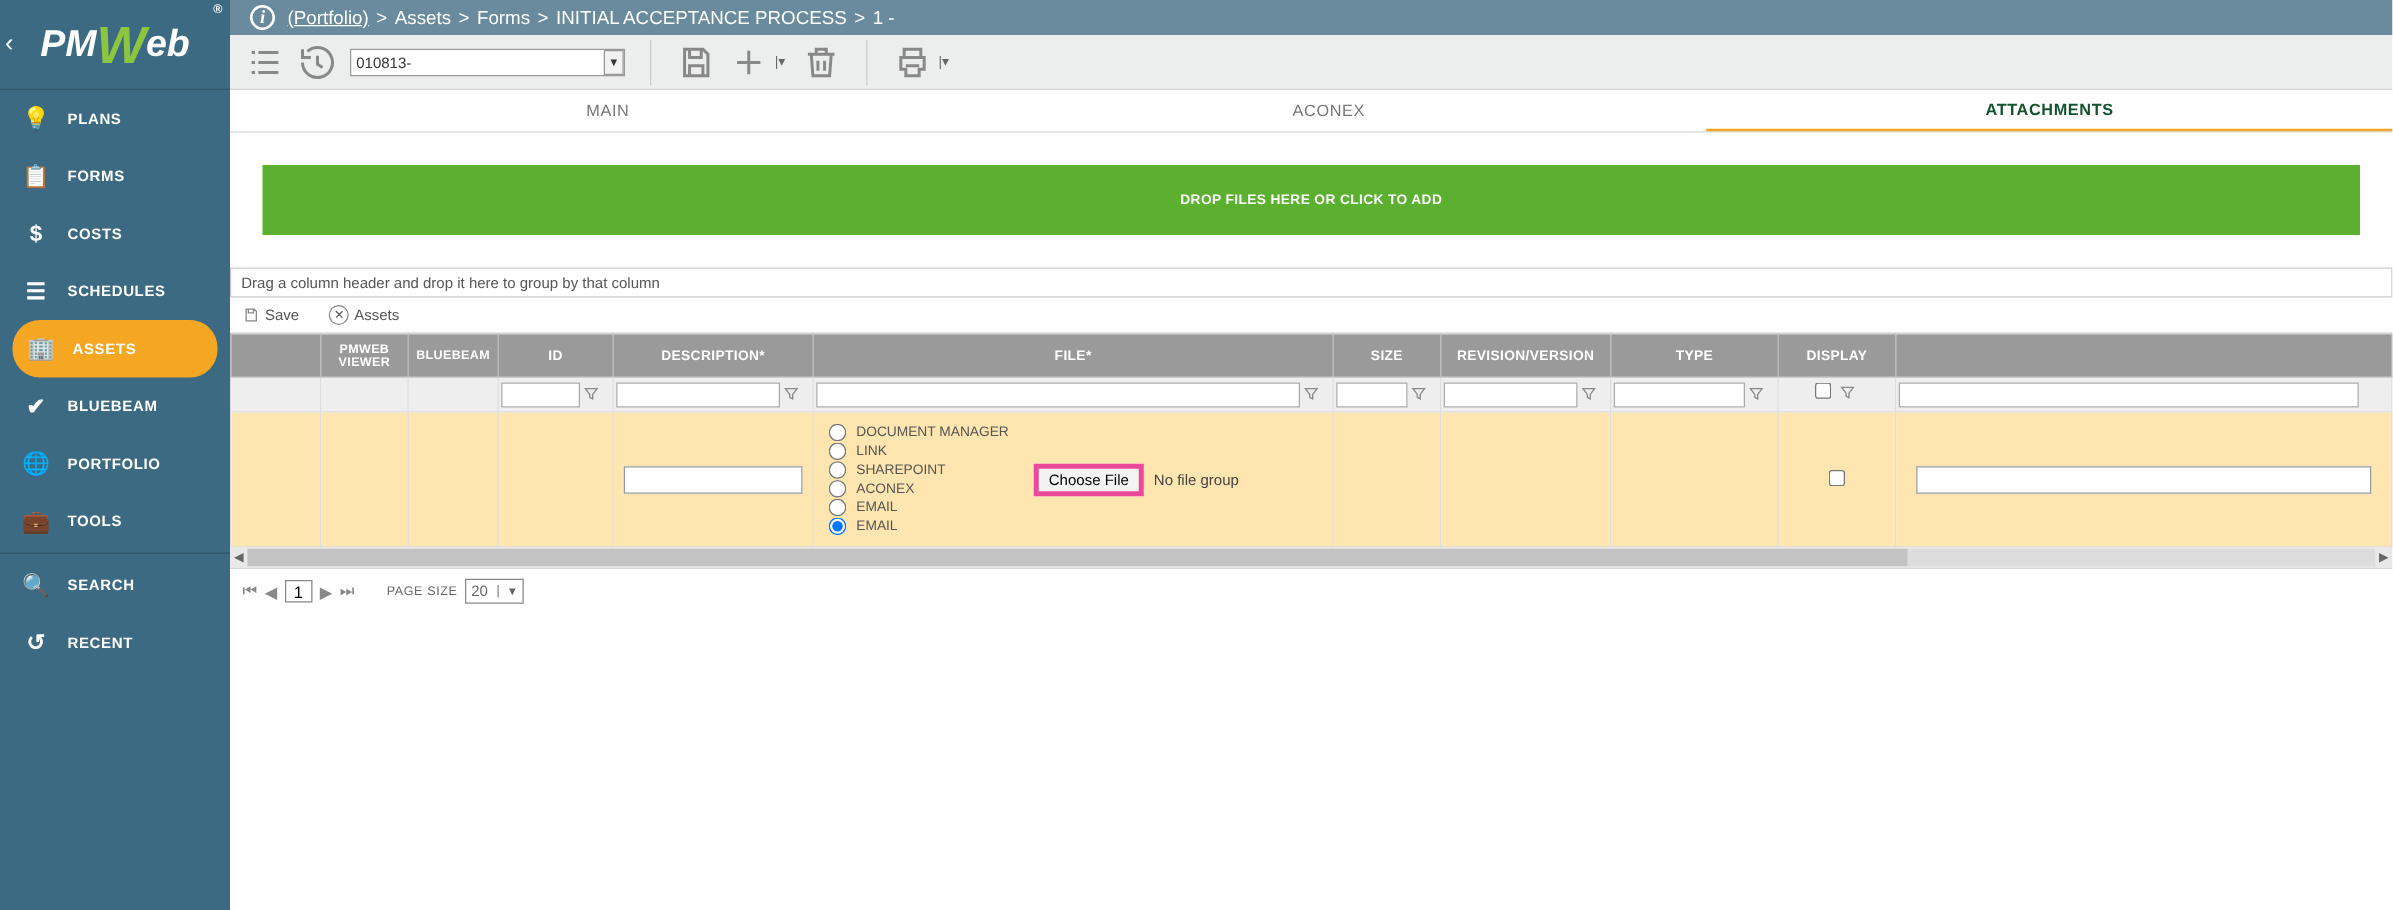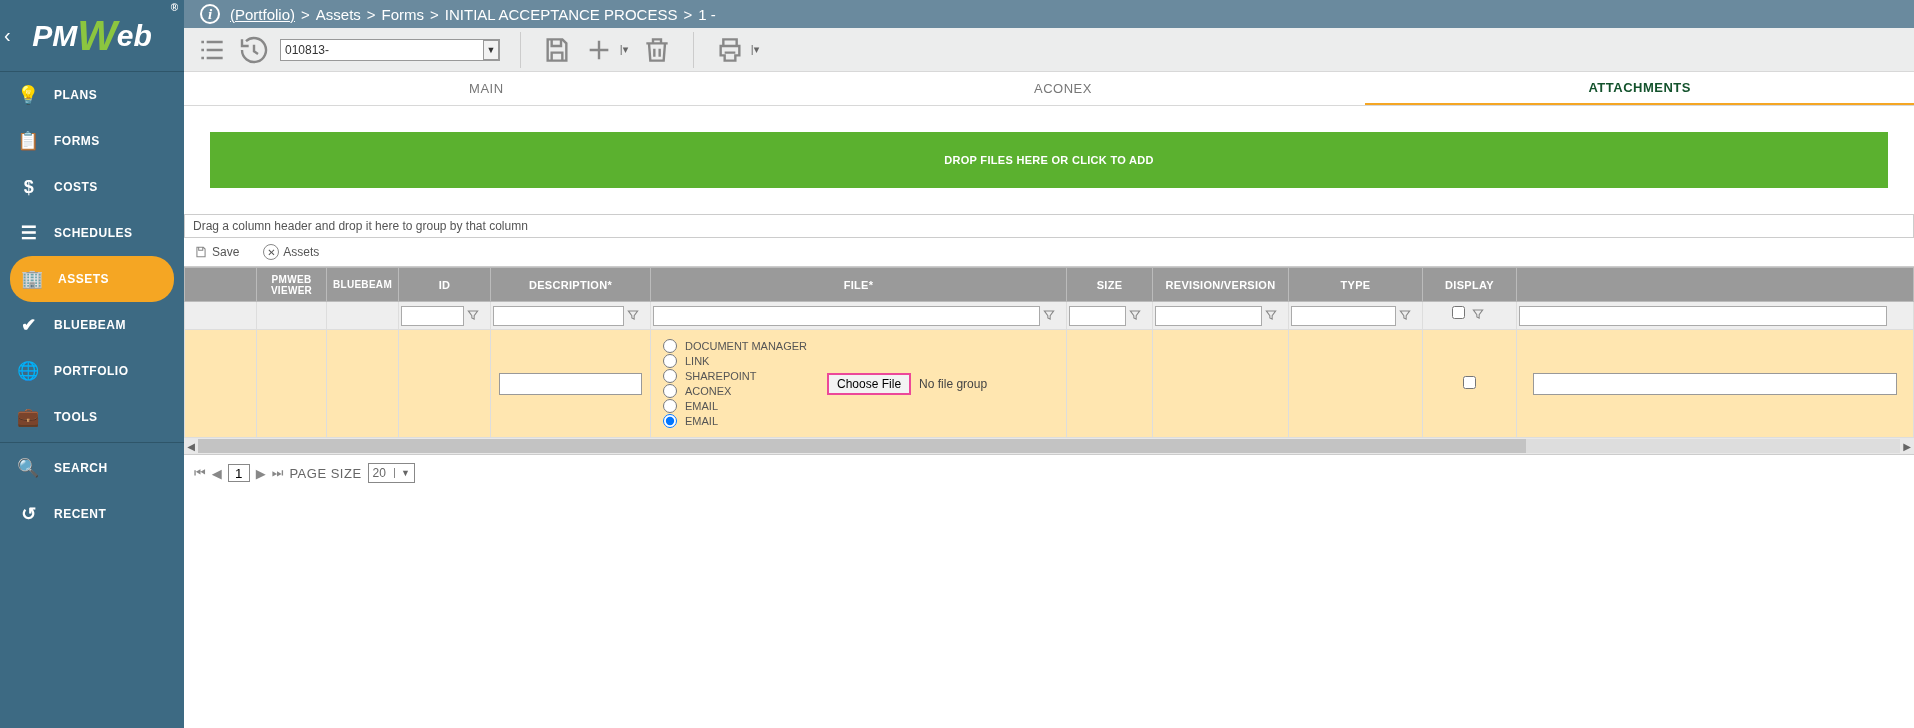--- a/index.html
+++ b/index.html
@@ -92,33 +92,33 @@
   .filter-row .filt svg{width:14px;height:14px;}
 
   
   .editrow td{ background:#ffe6b0; height:108px; vertical-align:middle; text-align:center;}
   .editrow input[type=text]{ width:90%; height:22px; border:1px solid #999;}
   .radio-list{ text-align:left; display:inline-block; }
   .radio-list label{ display:flex; align-items:center; gap:8px; font-size:11px; color:#555; margin:1px 0;}
   .radio-list input[type=radio]{ width:14px;height:14px;}
   .file-cell{ display:flex; align-items:center; justify-content:flex-start; gap:20px; padding-left:12px;}
   .choose-row{display:flex;align-items:center;gap:8px;font-size:12px;color:#444;}
-  .choose-btn{border:2px solid #ec4899;background:#f3f3f3;padding:2px 8px;font-size:12px;}
+  .choose-btn{border:4px solid #ec4899;background:#f3f3f3;padding:2px 8px;font-size:12px;}
 
   
   .norec{ font-size:12px; color:#444; padding:2px 4px; border-bottom:1px solid #ccc;}
   .hscroll{ height:16px; background:#e8e8e8; position:relative; display:flex;align-items:center;}
   .hscroll .arrow{width:14px;text-align:center;color:#666;font-size:10px;}
   .hscroll .track{flex:1;background:#ddd;height:14px;position:relative;}
   .hscroll .thumb{position:absolute;left:0;top:0;width:78%;height:14px;background:#c3c3c3;}
 
   .pager{ display:flex;align-items:center;gap:6px;padding:8px 10px;border-top:1px solid #ccc;color:#666;font-size:12px;}
   .pager .pg-btn{font-size:13px;color:#888;cursor:pointer;}
   .pager input.page{width:22px;height:18px;border:1px solid #888;text-align:center;}
-  .pager .pslabel{letter-spacing:0.5px;font-size:13px;}
+  .pager .pslabel{margin-left:20px;letter-spacing:0.5px;font-size:10px;}
   .pager .ps-dd{border:1px solid #888;height:20px;display:flex;align-items:center;padding:0 4px;gap:8px;}
   .pager .ps-dd .car{border-left:1px solid #888;padding-left:6px;font-size:9px;}
 
   
   svg{stroke:#888;fill:none;stroke-width:1.8;}
 </style>
 </head>
 <body>
 
 <div class="topbar">

